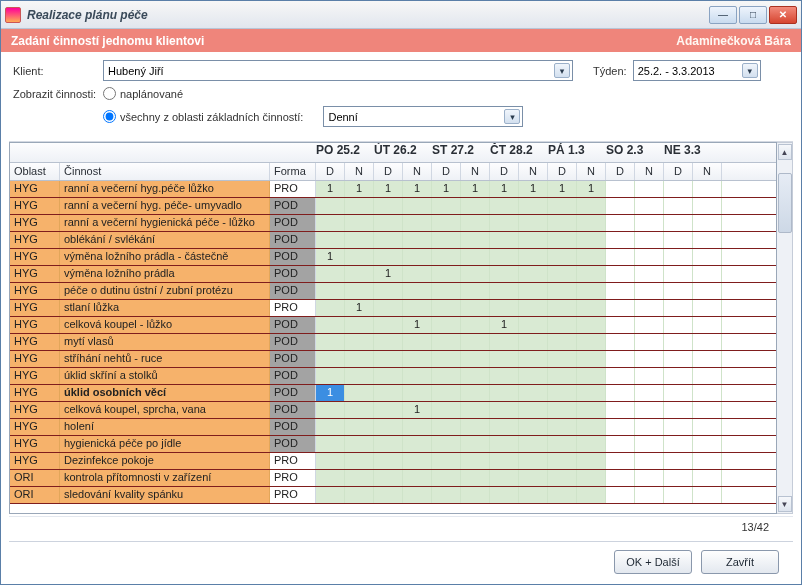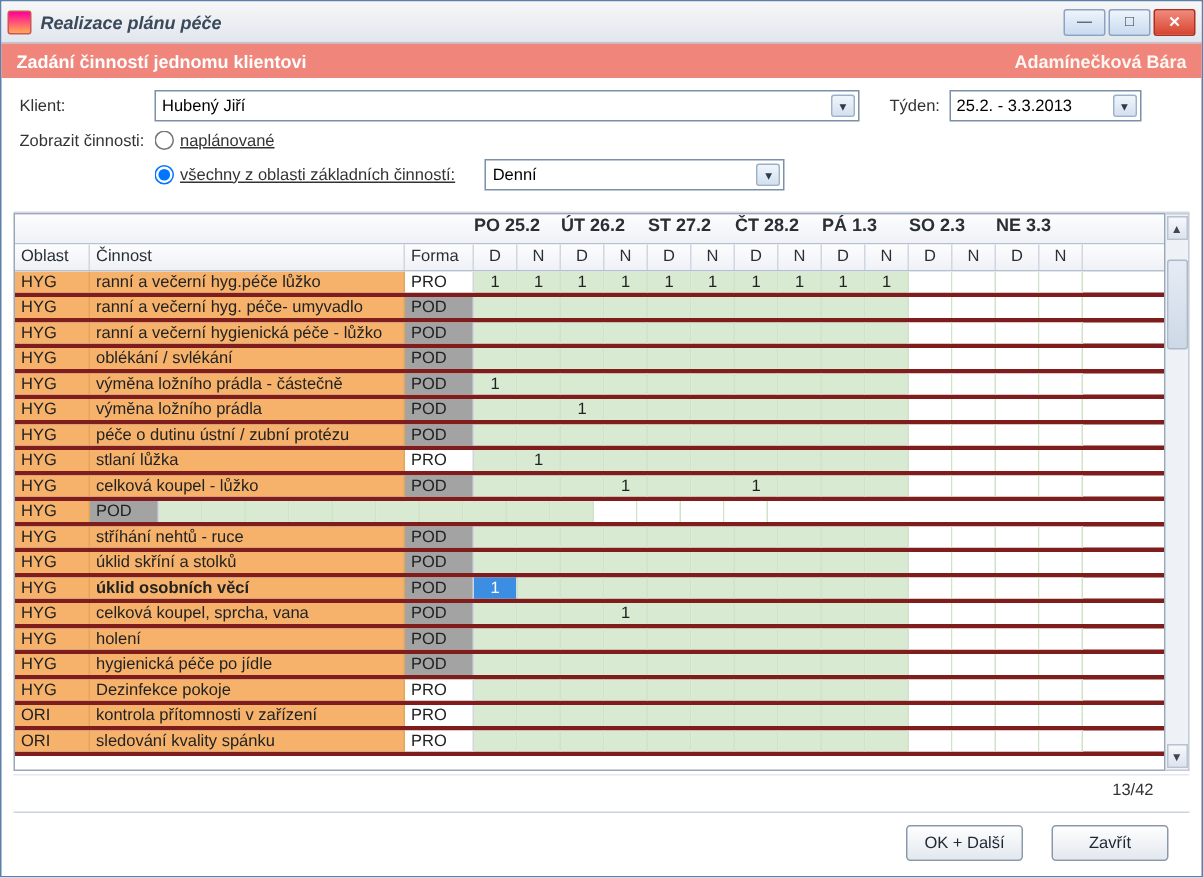--- a/index.html
+++ b/index.html
@@ -64,21 +64,21 @@
   .week-lbl { margin-left: 20px; margin-right: 6px; color:#333;}
   .week-select { width: 128px; }
   .dd-arrow {
     position: absolute; right: 2px; top: 2px; width:16px; height:15px;
     background: linear-gradient(#f0f5fb,#d3e0ef);
     border: 1px solid #9bb0c9; border-radius:2px;
     display:flex; align-items:center; justify-content:center; color:#2a3b4d; font-size:9px;
   }
   .radio, .radio input { vertical-align: middle; }
   .radio input { margin: 0 4px 0 0; }
-  .radio { margin-right: 14px; display:flex; align-items:center;text-decoration:underline;}
+  .radio { margin-right: 14px; display:flex; align-items:center;}
   .area-select { width:200px; margin-left:6px;}
   .grid-wrap { flex: 1; margin: 4px 8px 0 8px; display:flex; position:relative; border-top:1px solid #d4d9e2;}
   .grid {
     flex: 1;
     border: 1px solid #9aa7b8;
     background:#fff;
     overflow: hidden;
     position:relative;
   }
   .ghead-days {
@@ -92,21 +92,21 @@
   .col-day { width:58px; text-align:left; }
   .ghead-days .spacer1 { width: 306px; }
   .ghead-cols {
     display:flex; height:18px; border-bottom:1px solid #b8c1cf;
     background: linear-gradient(#fdfdfe,#eef1f6);
     color:#2a2f36;
   }
   .hc { border-right:1px solid #d0d7e2; padding: 2px 4px; overflow:hidden; white-space:nowrap;}
   .hc-dn { width:29px; text-align:center; border-right:1px solid #d0d7e2; padding-top:2px;}
   .gbody { overflow-y: hidden; }
-  .grow { display:flex; height:17px; border-bottom:3px solid #7f1d1d;}
+  .grow { display:flex; height:17px; border-bottom:1px solid #7f1d1d;}
   .c-oblast { width:50px; background:#f6b26b; border-right:1px solid #e2a65a; padding:1px 4px; color:#222;}
   .c-cinnost { width:210px; background:#f6b26b; border-right:1px solid #e2a65a; padding:1px 4px; color:#222; overflow:hidden; white-space:nowrap;}
   .c-cinnost.bold { font-weight:bold; }
   .c-forma { width:46px; padding:1px 4px; border-right:1px solid #d0d7e2; color:#222;}
   .c-forma.pod { background:#a3a3a3; }
   .c-forma.pro { background:#ffffff; }
   .c-dn { width:29px; text-align:center; background:#d9ead3; border-right:1px solid #cfe3c9; color:#222; padding-top:1px;}
   .c-dn.empty { background:#fff; }
   .c-dn.sel { background:#3b8ee2; color:#fff; }
   .vscroll {
@@ -115,21 +115,21 @@
   }
   .vscroll .arrow {
     width:14px; height:16px; background:linear-gradient(#f6f8fb,#dde4ee);
     border:1px solid #b8c2d1; margin:1px 0; display:flex;align-items:center;justify-content:center;font-size:8px;color:#445;
   }
   .vscroll .thumb {
     width:14px; height:60px; background:linear-gradient(#e6ecf5,#cdd8e6);
     border:1px solid #aeb9c9; margin-top:12px; border-radius:2px;
   }
   .footer-count { text-align:right; padding:4px 24px 2px 0; color:#333; border-top:1px solid #e4e8ef; margin:2px 8px 0 8px;}
-  .btnbar { display:flex; justify-content:flex-end; gap:19px; padding:8px 14px 10px 0; border-top:1px solid #cdd3de; margin:6px 8px 0 8px;}
+  .btnbar { display:flex; justify-content:flex-end; gap:9px; padding:8px 14px 10px 0; border-top:1px solid #cdd3de; margin:6px 8px 0 8px;}
   .btn {
     min-width:78px; height:24px; border:1px solid #8a98ac; border-radius:3px;
     background:linear-gradient(#fefefe,#e3e8ef); display:flex; align-items:center; justify-content:center;
     font-size:11px; color:#1d2733;
   }
 </style>
 </head>
 <body>
 
 <div class="window">
@@ -382,20 +382,21 @@
             <div class="c-dn"></div>
             <div class="c-dn"></div>
             <div class="c-dn"></div>
             <div class="c-dn empty"></div>
             <div class="c-dn empty"></div>
             <div class="c-dn empty"></div>
             <div class="c-dn empty"></div>
           </div>
           <div class="grow">
             <div class="c-oblast">HYG</div>
+            <div class="c-cinnost">mytí vlasů</div>
             <div class="c-forma pod">POD</div>
             <div class="c-dn"></div>
             <div class="c-dn"></div>
             <div class="c-dn"></div>
             <div class="c-dn"></div>
             <div class="c-dn"></div>
             <div class="c-dn"></div>
             <div class="c-dn"></div>
             <div class="c-dn"></div>
             <div class="c-dn"></div>

